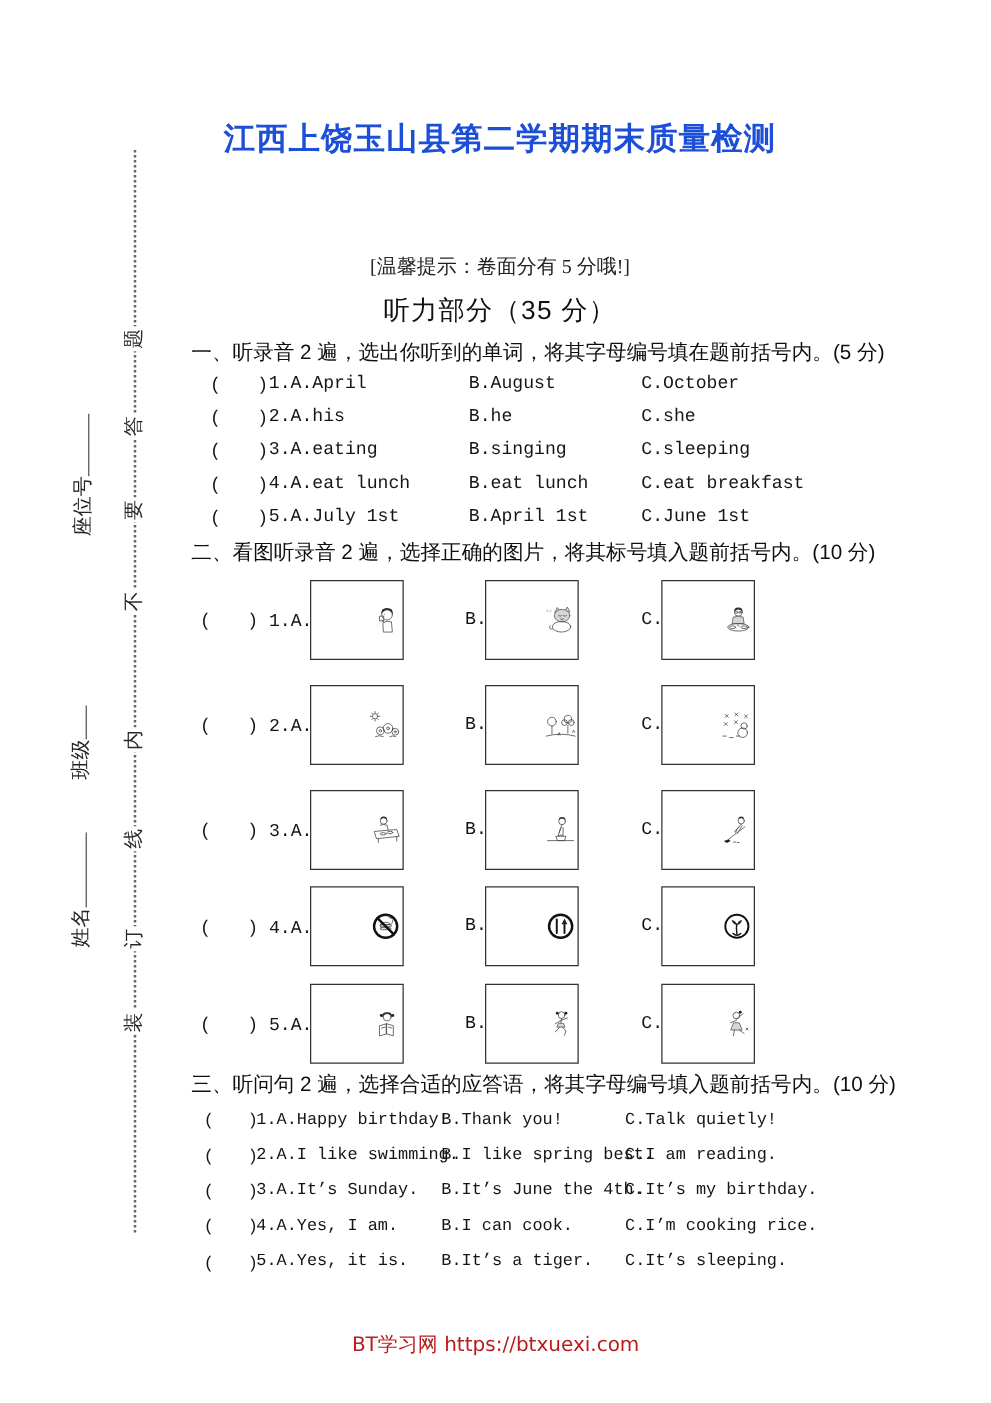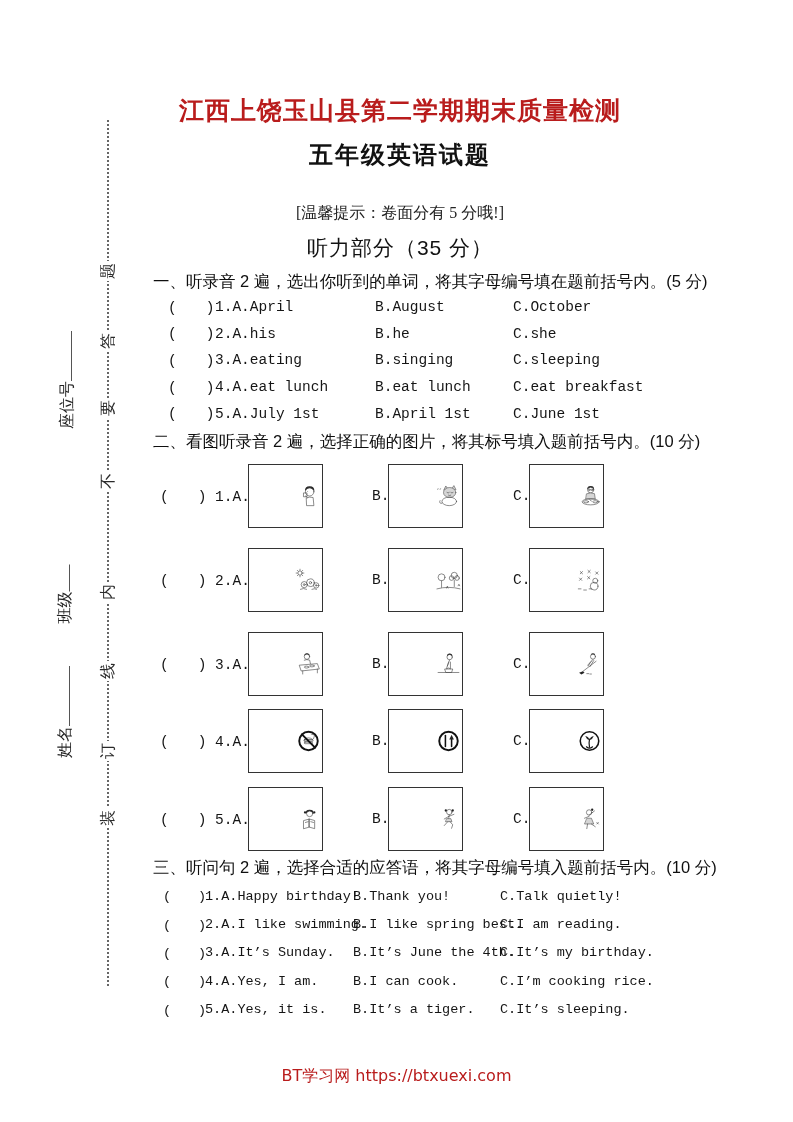--- a/index.html
+++ b/index.html
@@ -10,21 +10,21 @@
   
   .bindline{position:absolute;left:107px;top:120px;height:866px;width:0;border-left:2px dotted #666;}
   .bchar{position:absolute;left:108px;font-size:16px;color:#2a2a2a;background:#fff;padding:4px 2px;
          transform:translate(-50%,-50%) rotate(-90deg);line-height:1;}
   .vlabel{position:absolute;display:flex;align-items:baseline;white-space:nowrap;font-size:16px;color:#222;
           transform:translate(-50%,-50%) rotate(-90deg);line-height:1;}
   .blank{display:inline-block;border-bottom:1.5px solid #555;height:14px;}
 
   
   .hwrap{position:absolute;left:130px;width:540px;text-align:center;}
-  .title{top:94px;font-size:25px;font-weight:bold;letter-spacing:1px;color:#b91c1c;}
+  .title{top:94px;font-size:25px;font-weight:bold;letter-spacing:1px;color:#1d4ed8;}
   .subtitle{top:139px;font-size:24px;font-weight:bold;letter-spacing:2px;}
   .meta{top:178px;font-size:17px;font-weight:bold;}
   .tip{top:203px;font-size:16px;font-family:"Liberation Serif",serif;color:#222;}
   .part{top:234px;font-size:21px;letter-spacing:1px;}
 
   
   .sec-h{position:absolute;left:131px;font-size:16.5px;white-space:nowrap;color:#0f0f0f;margin-left:22px;}
   #s1h{top:271px;} #s2h{top:431px;} #s3h{top:857px;}
 
   
@@ -80,21 +80,20 @@
   <div class="vlabel" style="left:64px;top:594px">
     <span>班级</span>
       <span class="blank" style="width:27px"></span>
   </div>
   <div class="vlabel" style="left:64px;top:712px">
     <span>姓名</span>
       <span class="blank" style="width:60px"></span>
   </div>
 
   <div class="hwrap title abs">江西上饶玉山县第二学期期末质量检测</div>
-  <div class="hwrap subtitle abs">五年级英语试题</div>
   <div class="hwrap tip abs">[温馨提示：卷面分有 5 分哦!]</div>
   <div class="hwrap part abs">听力部分（35 分）</div>
 
   <div class="sec-h" id="s1h">一、听录音 2 遍，选出你听到的单词，将其字母编号填在题前括号内。(5 分)</div>
   <div class="s1-items">
     <div class="qrow">
       <span>(　　)</span>
       <span>1.A.April</span>
       <span>B.August</span>
       <span>C.October</span>

